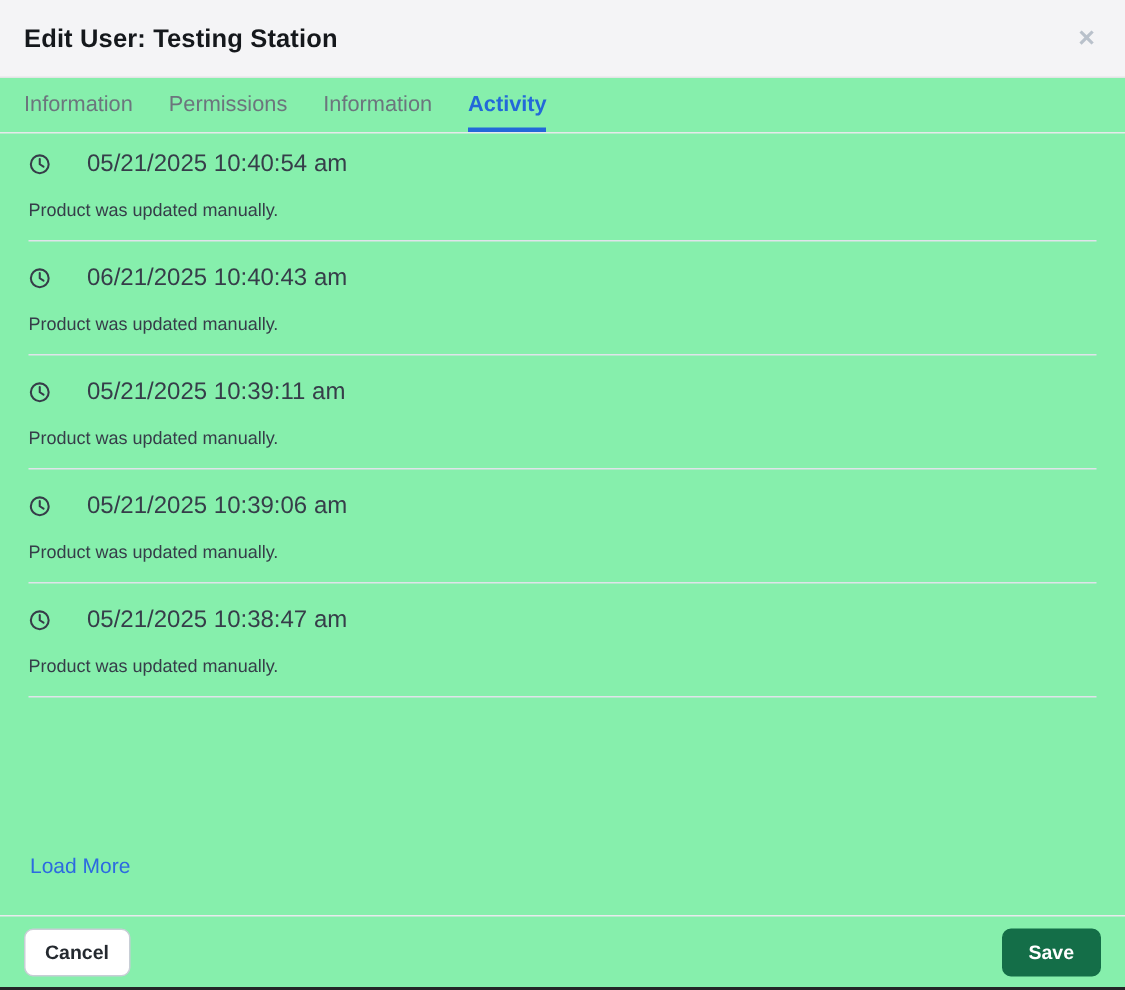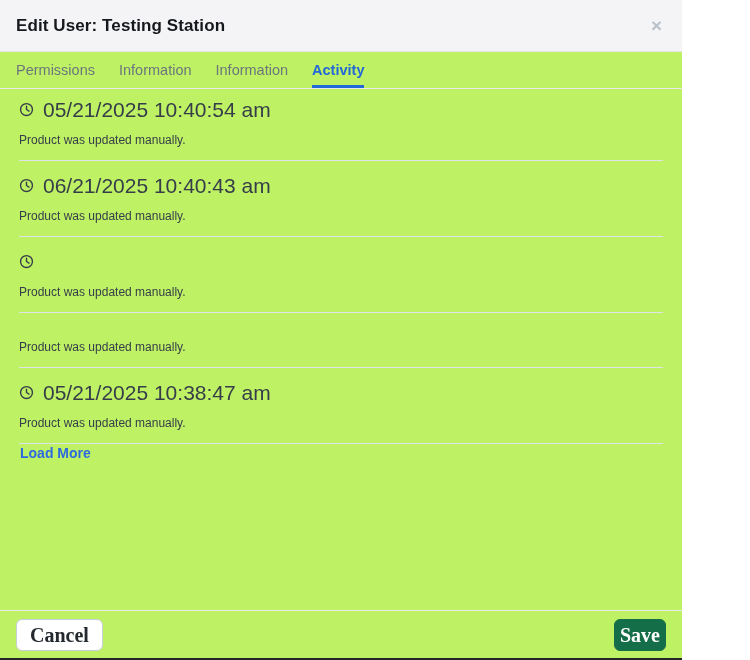--- a/index.html
+++ b/index.html
@@ -8,23 +8,23 @@
     --text-dark: #363d49;
     --tab-inactive: #6c757d;
   }
   html,body{margin:0;padding:0;}
   body{
     width:750px;height:660px;overflow:hidden;
     font-family:"Liberation Sans", sans-serif;
     background:#fff;
   }
   .modal{
-    width:682px;height:660px;
+    width:750px;height:660px;
     display:flex;flex-direction:column;
-    background:#bef264;
+    background:#86efac;
     border-bottom:2px solid #232527;
     box-sizing:border-box;
   }
   
   .modal-header{
     height:52px;flex:0 0 52px;
     background:#f4f4f6;
     border-bottom:1px solid #e3e4e6;
     display:flex;align-items:center;justify-content:space-between;
     padding:0 16px;box-sizing:border-box;
@@ -60,73 +60,73 @@
     flex:1 1 auto;display:flex;flex-direction:column;
     overflow:hidden;
   }
   .activity-entry{
     margin:0 19px;
     padding:14px 0 9px;
     border-bottom:1px solid #dfe4ea;
   }
   .activity-entry:first-child{padding-top:10px;}
   .entry-time{
-    height:21px;display:flex;align-items:center;gap:9px;
-    font-size:21px;color:var(--text-dark);
+    height:21px;display:flex;align-items:center;gap:24px;
+    font-size:16px;color:var(--text-dark);
   }
   .clock{flex:0 0 auto;display:block;}
   .entry-msg{
     margin-top:10px;line-height:21px;
     font-size:12px;color:var(--text-dark);
   }
   .load-more-row{
+    margin-top:104px;
     padding:0 20px;
-    font-weight:bold;
   }
   .load-more{
     display:inline-block;
     font-size:14px;color:#2d6ae0;cursor:pointer;
     line-height:16px;
   }
   
   .modal-footer{
     flex:0 0 48px;height:48px;
     border-top:1px solid #e8eaed;
     display:flex;align-items:center;justify-content:space-between;
     padding:0 16px;box-sizing:border-box;
   }
   .btn{
-    font-family:Liberation Serif, serif;
-    font-size:20px;font-weight:700;
+    font-family:Liberation Sans, sans-serif;
+    font-size:13px;font-weight:700;
     border-radius:6px;padding:6px 13px;line-height:18px;
     cursor:pointer;box-sizing:border-box;
   }
   .btn-cancel{
     background:#fff;color:#24292f;
     border:1px solid #c8ced6;
   }
   .btn-save{
     background:var(--green);color:#fff;
     border:1px solid var(--green);
-    padding:6px 5px;
+    padding:6px 17px;
   }
 </style>
 </head>
 <body>
 
 <div class="modal">
 
   <div class="modal-header">
     <div class="modal-title">Edit User: Testing Station</div>
     <div class="close-btn">×</div>
   </div>
 
   <div class="tab-bar">
+      <div class="tab">Information</div>
       <div class="tab">Permissions</div>
-      <div class="tab">Information</div>
       <div class="tab">Information</div>
       <div class="tab active">Activity</div>
     </div>
 
   <div class="modal-body">
     <div>
         <div class="activity-entry">
           <div class="entry-time">
             <svg class="clock" width="15" height="15" viewBox="0 0 24 24" fill="none" stroke="#363d49" stroke-width="2.2" stroke-linecap="round" stroke-linejoin="round">
               <circle cx="12" cy="12" r="9.5"></circle>
@@ -145,24 +145,32 @@
             <span>06/21/2025 10:40:43 am</span>
           </div>
           <div class="entry-msg">Product was updated manually.</div>
         </div>
         <div class="activity-entry">
           <div class="entry-time">
             <svg class="clock" width="15" height="15" viewBox="0 0 24 24" fill="none" stroke="#363d49" stroke-width="2.2" stroke-linecap="round" stroke-linejoin="round">
               <circle cx="12" cy="12" r="9.5"></circle>
               <polyline points="12 6.5 12 12 16 14.5"></polyline>
             </svg>
+            <span>05/21/2025 10:39:11 am</span>
           </div>
           <div class="entry-msg">Product was updated manually.</div>
         </div>
         <div class="activity-entry">
+          <div class="entry-time">
+            <svg class="clock" width="15" height="15" viewBox="0 0 24 24" fill="none" stroke="#363d49" stroke-width="2.2" stroke-linecap="round" stroke-linejoin="round">
+              <circle cx="12" cy="12" r="9.5"></circle>
+              <polyline points="12 6.5 12 12 16 14.5"></polyline>
+            </svg>
+            <span>05/21/2025 10:39:06 am</span>
+          </div>
           <div class="entry-msg">Product was updated manually.</div>
         </div>
         <div class="activity-entry">
           <div class="entry-time">
             <svg class="clock" width="15" height="15" viewBox="0 0 24 24" fill="none" stroke="#363d49" stroke-width="2.2" stroke-linecap="round" stroke-linejoin="round">
               <circle cx="12" cy="12" r="9.5"></circle>
               <polyline points="12 6.5 12 12 16 14.5"></polyline>
             </svg>
             <span>05/21/2025 10:38:47 am</span>
           </div>

